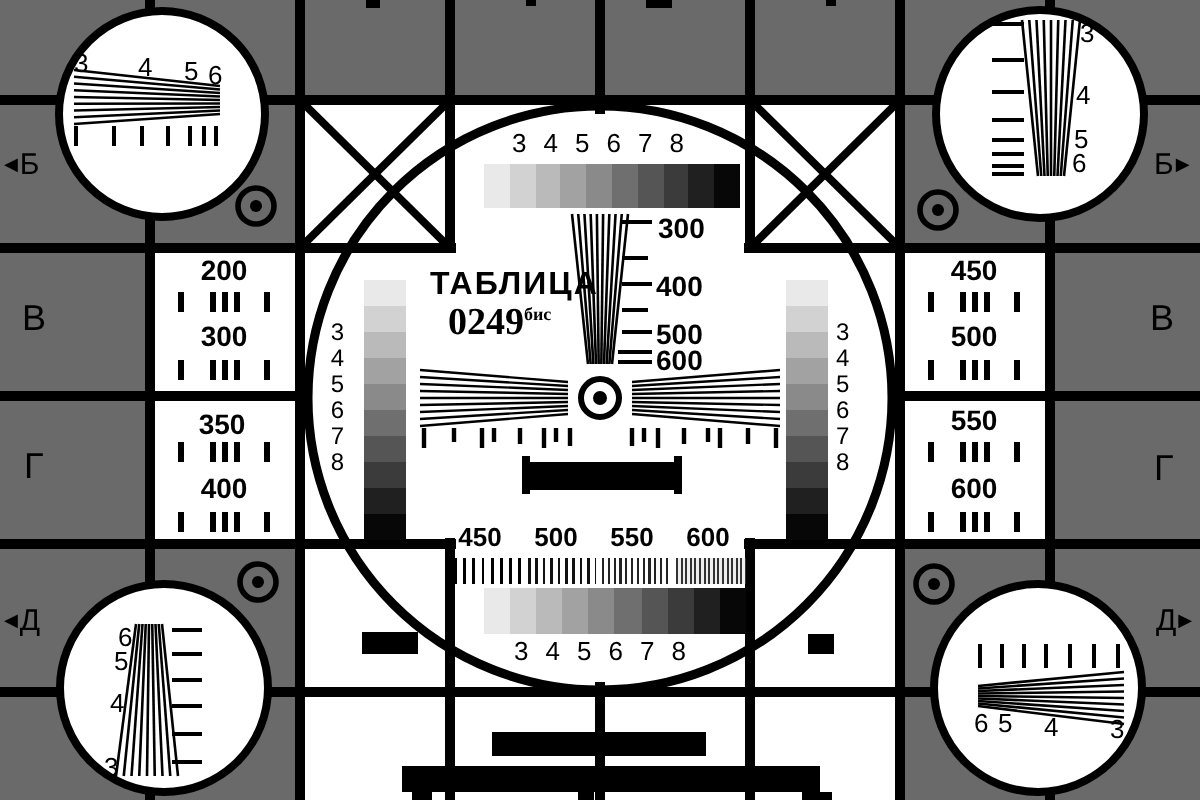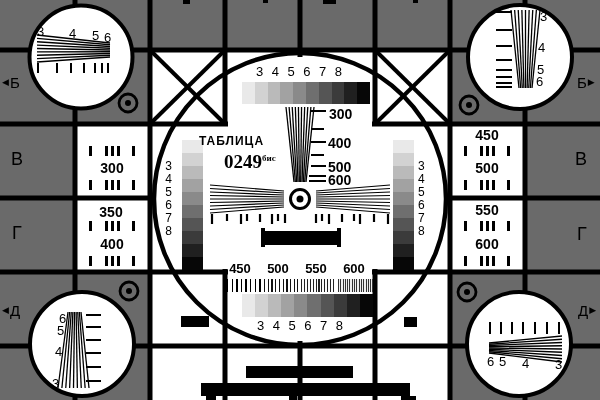--- a/index.html
+++ b/index.html
@@ -298,21 +298,21 @@
   <div class="blk" style="left:201px;top:383px;width:209px;height:13px;"></div>
 
   <div class="blk" style="left:183px;top:0;width:7px;height:4px;"></div>
   <div class="blk" style="left:263px;top:0;width:5px;height:3px;"></div>
   <div class="blk" style="left:323px;top:0;width:13px;height:4px;"></div>
   <div class="blk" style="left:413px;top:0;width:5px;height:3px;"></div>
   <div class="blk" style="left:206px;top:396px;width:10px;height:4px;"></div>
   <div class="blk" style="left:289px;top:396px;width:8px;height:4px;"></div>
   <div class="blk" style="left:401px;top:396px;width:15px;height:4px;"></div>
 
-  <div class="t" style="left:199px;top:135px;font-size:12px;font-weight:700;letter-spacing:1px;">ТАБЛИЦА</div>
+  <div class="t" style="left:215px;top:135px;font-size:16px;font-weight:700;letter-spacing:1px;">ТАБЛИЦА</div>
   <div class="t" style="left:224px;top:152px;font-size:19px;font-weight:700;font-family:Liberation Serif, serif;"><span>0249</span><span class="sup">бис</span></div>
 
   <div class="t num" style="left:329px;top:107px;font-size:14px;">300</div>
   <div class="t num" style="left:328px;top:136px;font-size:14px;">400</div>
   <div class="t num" style="left:328px;top:160px;font-size:14px;">500</div>
   <div class="t num" style="left:328px;top:173px;font-size:14px;">600</div>
 
   <div class="t" style="left:256px;top:65px;width:86px;display:flex;justify-content:space-between;font-size:13px;">
     <span>3</span>
       <span>4</span>
@@ -348,20 +348,21 @@
   </div>
   <div class="t" style="left:418px;top:160px;width:14px;font-size:12px;">
     <div style="height:13px;">3</div>
       <div style="height:13px;">4</div>
       <div style="height:13px;">5</div>
       <div style="height:13px;">6</div>
       <div style="height:13px;">7</div>
       <div style="height:13px;">8</div>
   </div>
 
+  <div class="t num" style="left:77px;top:128px;width:70px;text-align:center;font-size:14px;">200</div>
   <div class="tpat" style="left:89px;top:146px;">
       <i></i>
       <b>
         <i></i>
         <i></i>
         <i></i>
       </b>
       <i></i>
     </div>
   <div class="t num" style="left:77px;top:161px;width:70px;text-align:center;font-size:14px;">300</div>

